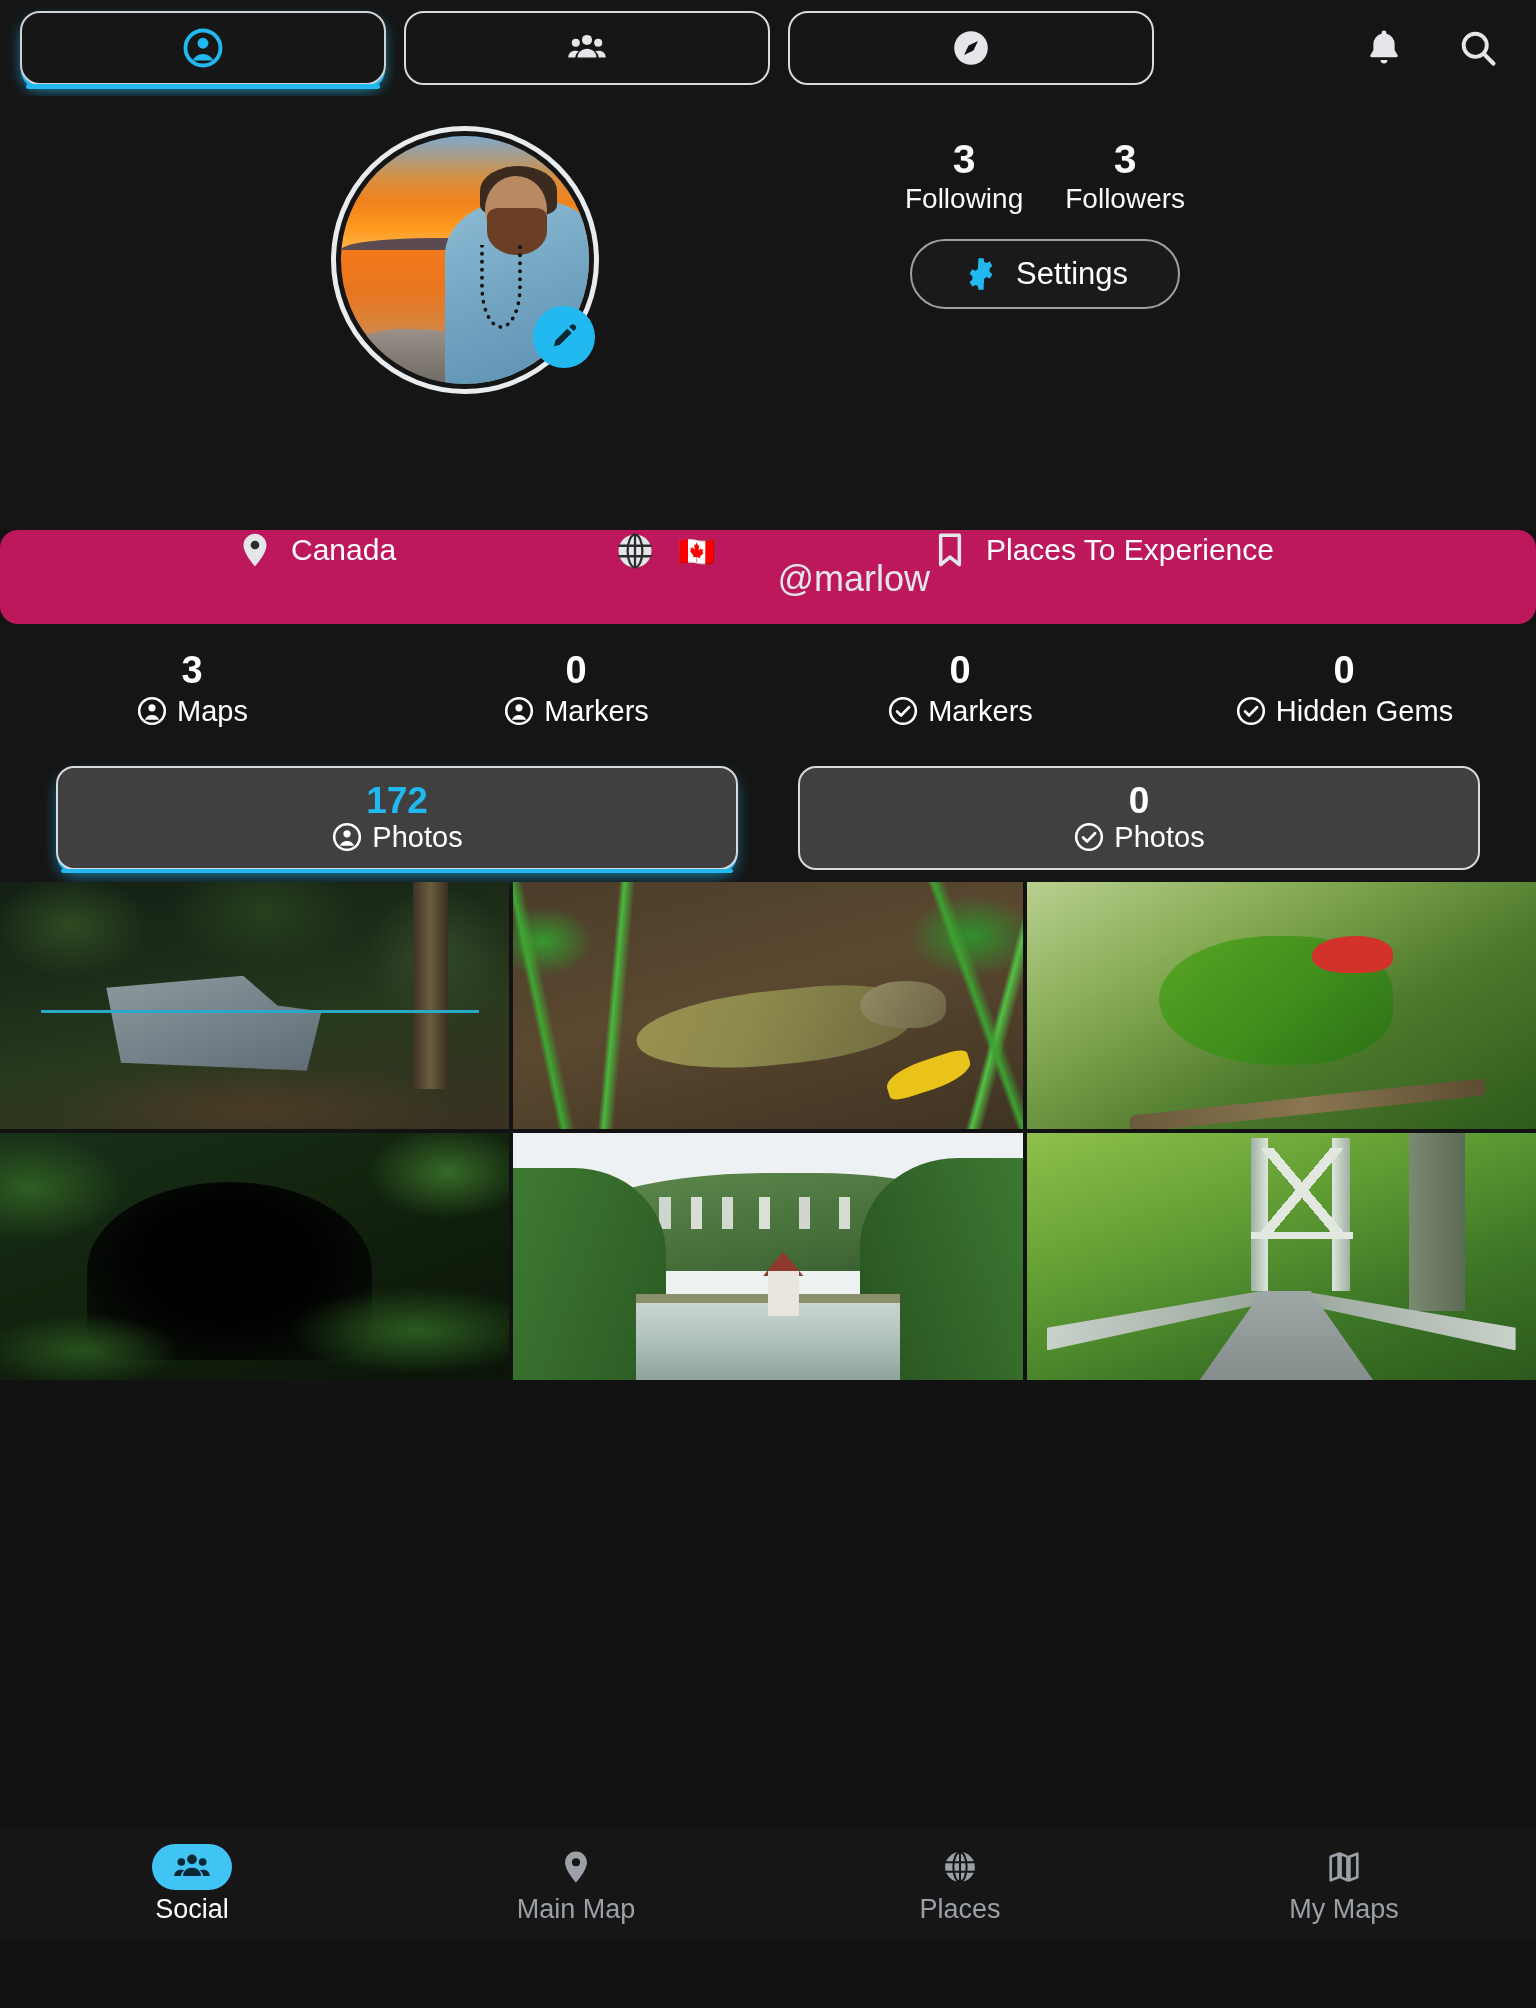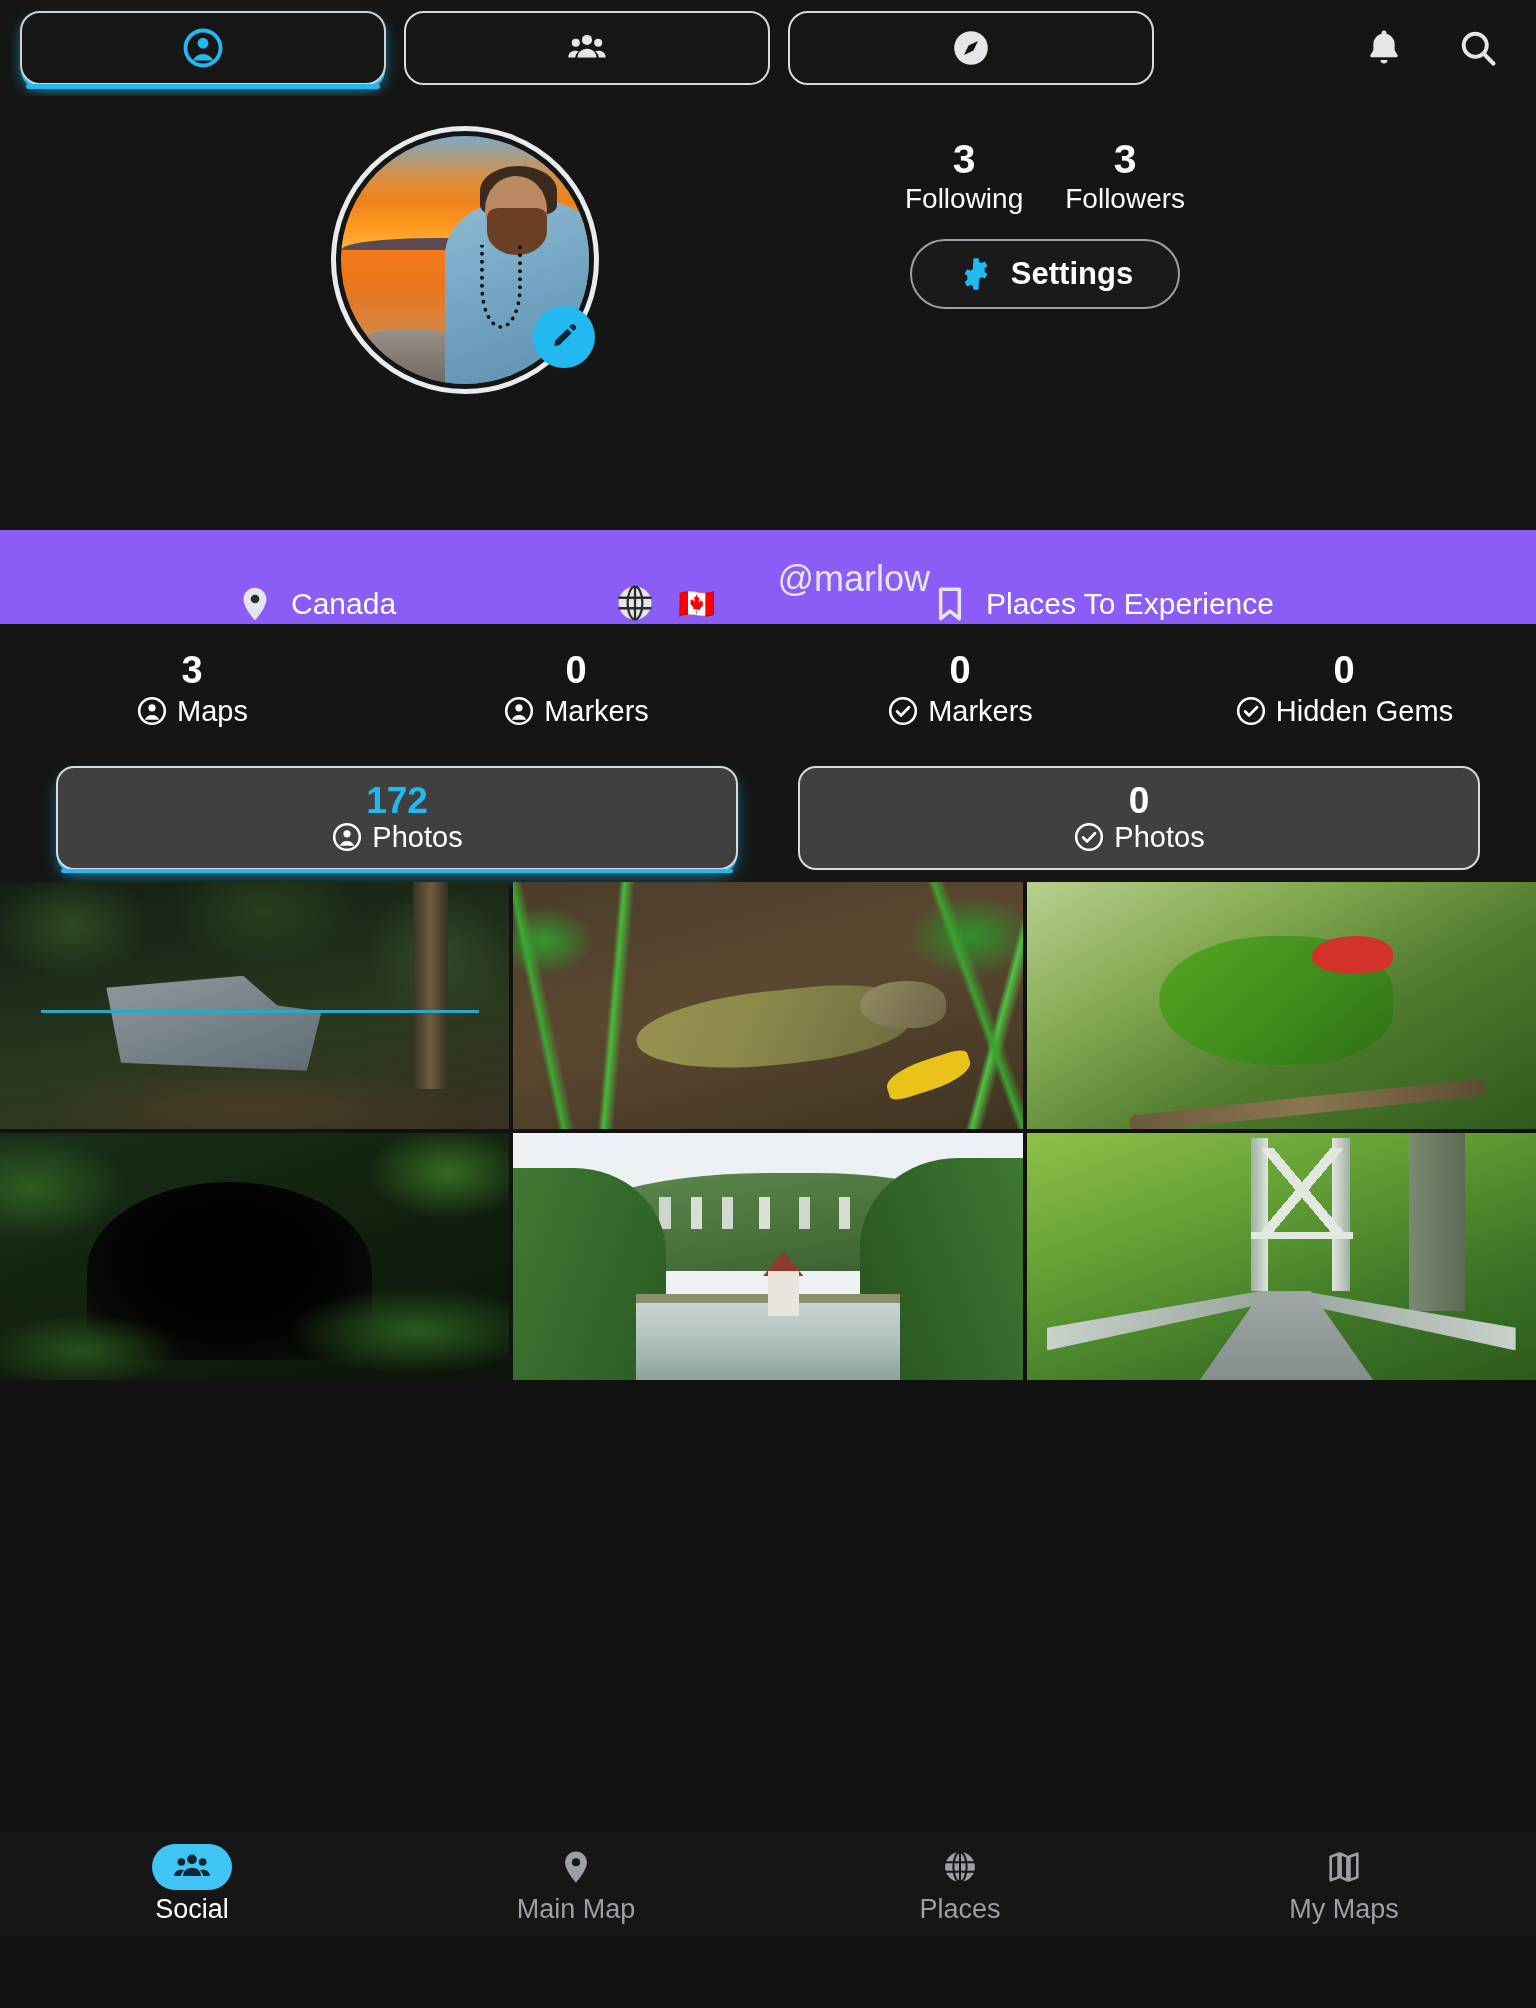--- a/index.html
+++ b/index.html
@@ -103,35 +103,35 @@
   .follow-row{ display:flex; justify-content:center; gap:42px; }
   .follow-col{ text-align:center; }
   .follow-num{ font-size:41px; font-weight:bold; color:#fafafa; line-height:1.05; }
   .follow-lbl{ font-size:28px; color:#fafafa; margin-top:2px; }
   .settings-btn{
     margin:24px auto 0; width:270px; height:70px;
     border:2px solid #9aa0a6; border-radius:36px;
     display:flex; align-items:center; justify-content:center; gap:16px;
     background:#1a1a1a;
   }
-  .settings-lbl{ font-size:31px; color:#fff; font-weight:700; }
+  .settings-lbl{ font-size:31px; color:#fff; font-weight:400; }
 
   .pname{
     position:absolute; left:0; top:405px; width:930px; text-align:center;
     font-size:44px; font-weight:bold; color:#fff;
   }
   .phandle{
     position:absolute; left:0; top:462px; width:930px; text-align:right;
     font-size:36px; color:#e4e6e9;
   }
 
   
   .infobar{
-    height:94px; background:#8b5cf6;
-    display:flex; align-items:flex-end;
+    height:94px; background:#be185d;
+    display:flex; align-items:flex-start;border-radius:18px;
   }
   .info-seg{ display:flex; align-items:center; gap:16px; }
   .seg-loc{ width:470px; padding-left:235px; }
   .seg-globe{ width:390px; justify-content:center; gap:22px; }
   .seg-book{ flex:1; padding-left:70px; }
   .info-txt{ font-size:30px; color:#fff; }
   .flag{ font-size:30px; }
 
   
   .counters{

